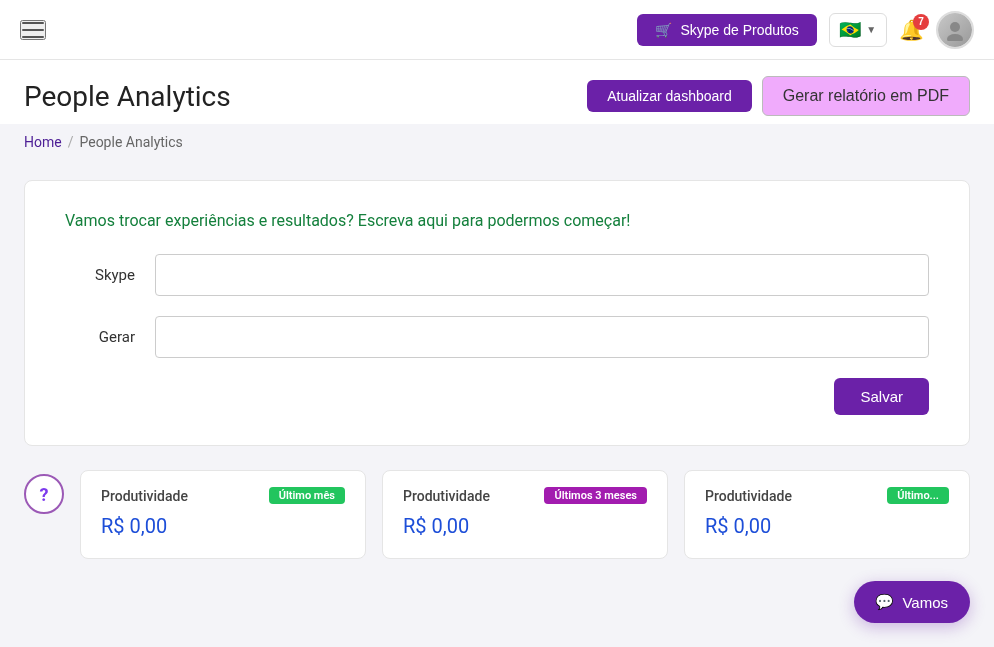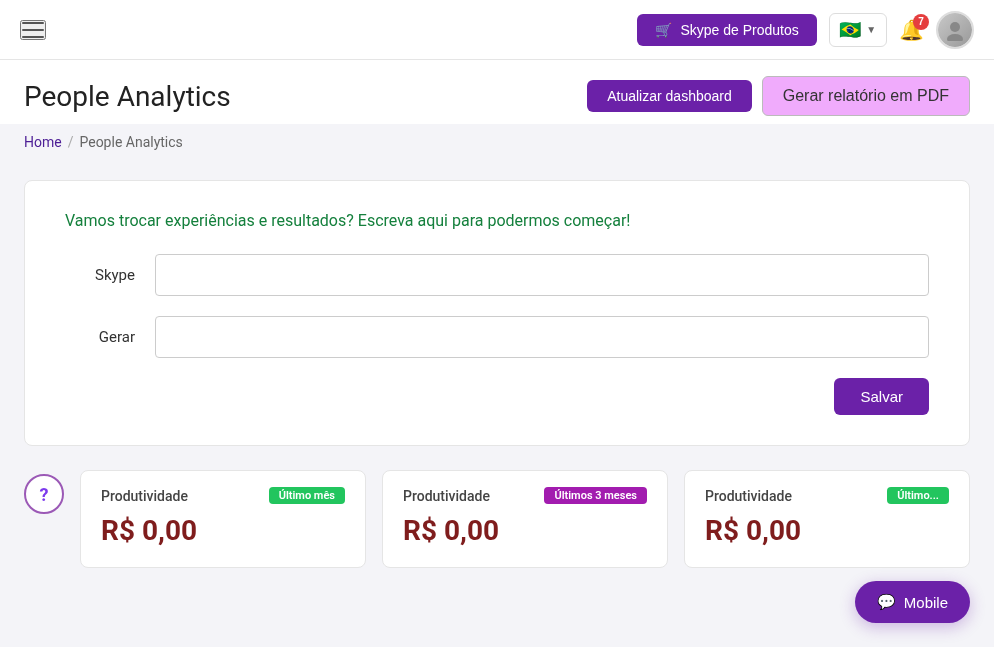--- a/index.html
+++ b/index.html
@@ -344,23 +344,23 @@
       background: #a21caf;
       color: #fff;
       border-radius: 4px;
       padding: 2px 10px;
       font-size: 11px;
       font-weight: 600;
       white-space: nowrap;
     }
 
     .metric-value {
-      font-size: 28px;
-      font-weight: 700;
-      color: #7f1d1d;
+      font-size: 20px;
+      font-weight: 400;
+      color: #1d4ed8;
       margin-top: 6px;
     }
 
     
     .ajuda-btn {
       position: fixed;
       bottom: 24px;
       right: 24px;
       background: #6b21a8;
       color: #fff;
@@ -479,14 +479,14 @@
         <div class="metric-value">R$ 0,00</div>
       </div>
 
     </div>
   </div>
 
 </div>
 
 <button class="ajuda-btn">
   <span>💬</span>
-  <span>Mobile</span>
+  <span>Vamos</span>
 </button>
 
 </body></html>

